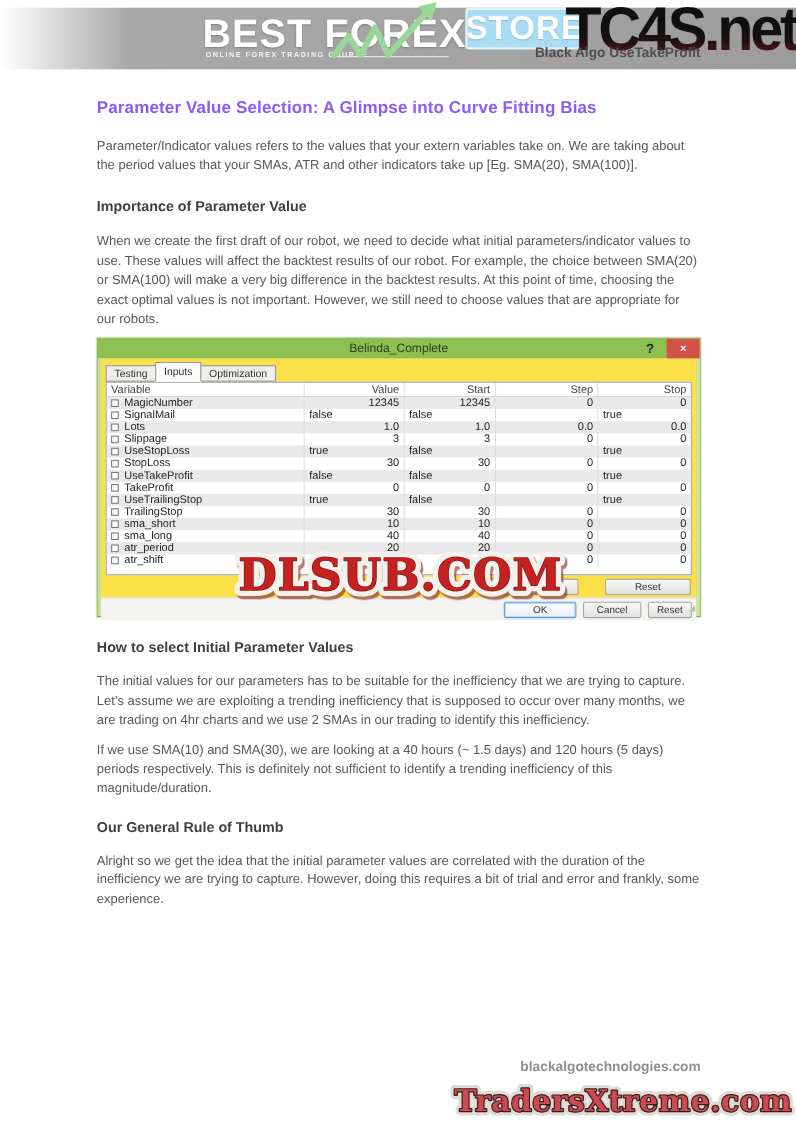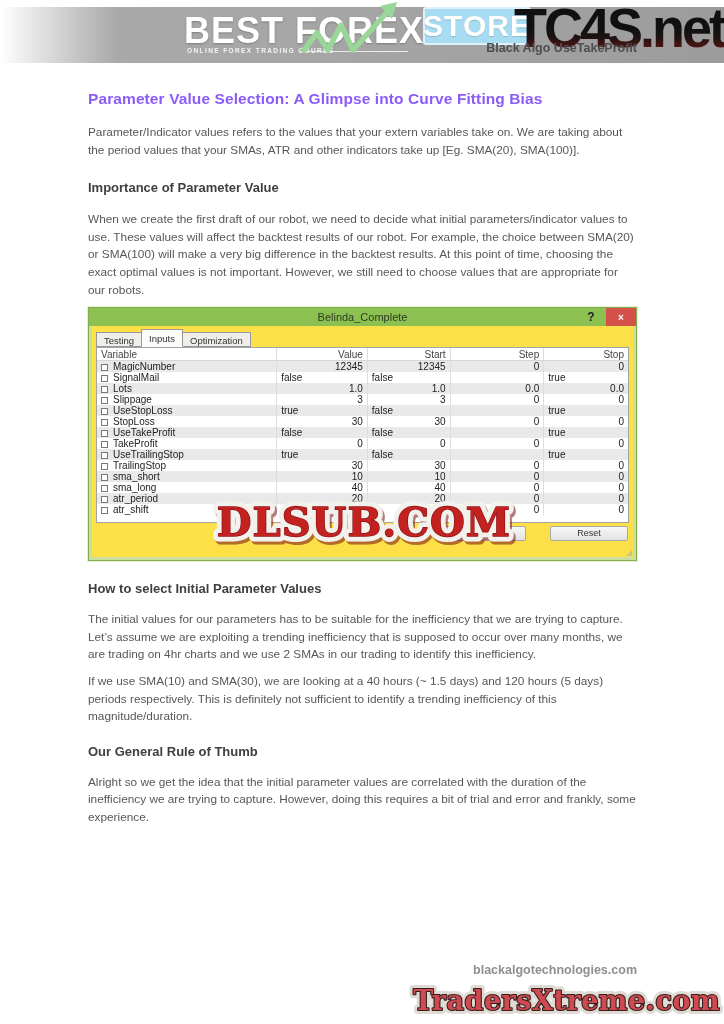--- a/index.html
+++ b/index.html
@@ -245,20 +245,25 @@
                 <div class="cell c4 num">0</div>
                 <div class="cell c5 num">0</div>
               </div>
             </div>
         </div>
 
         <div class="row-loadsave">
           <button class="btn b-load">Load</button>
           <button class="btn b-save">Reset</button>
         </div>
+        <div class="row-okbar">
+          <button class="btn b-ok">OK</button>
+          <button class="btn b-cancel">Cancel</button>
+          <button class="btn b-reset">Reset</button>
+        </div>
         <div class="grip"></div>
       </div>
 
       <svg class="dlsub-svg" viewBox="0 0 310 64">
         <text class="dlsub-back" x="155" y="46" text-anchor="middle">DLSUB.COM</text>
         <text class="dlsub-front" x="155" y="46" text-anchor="middle">DLSUB.COM</text>
       </svg>
     </div>
 
     <h2 class="mt-h2b">How to select Initial Parameter Values</h2>

